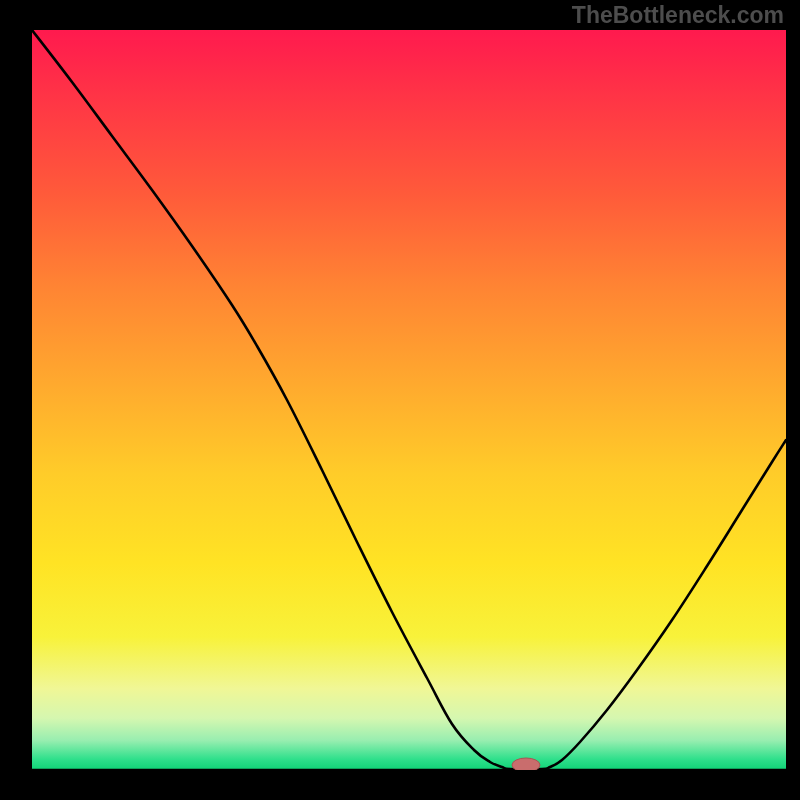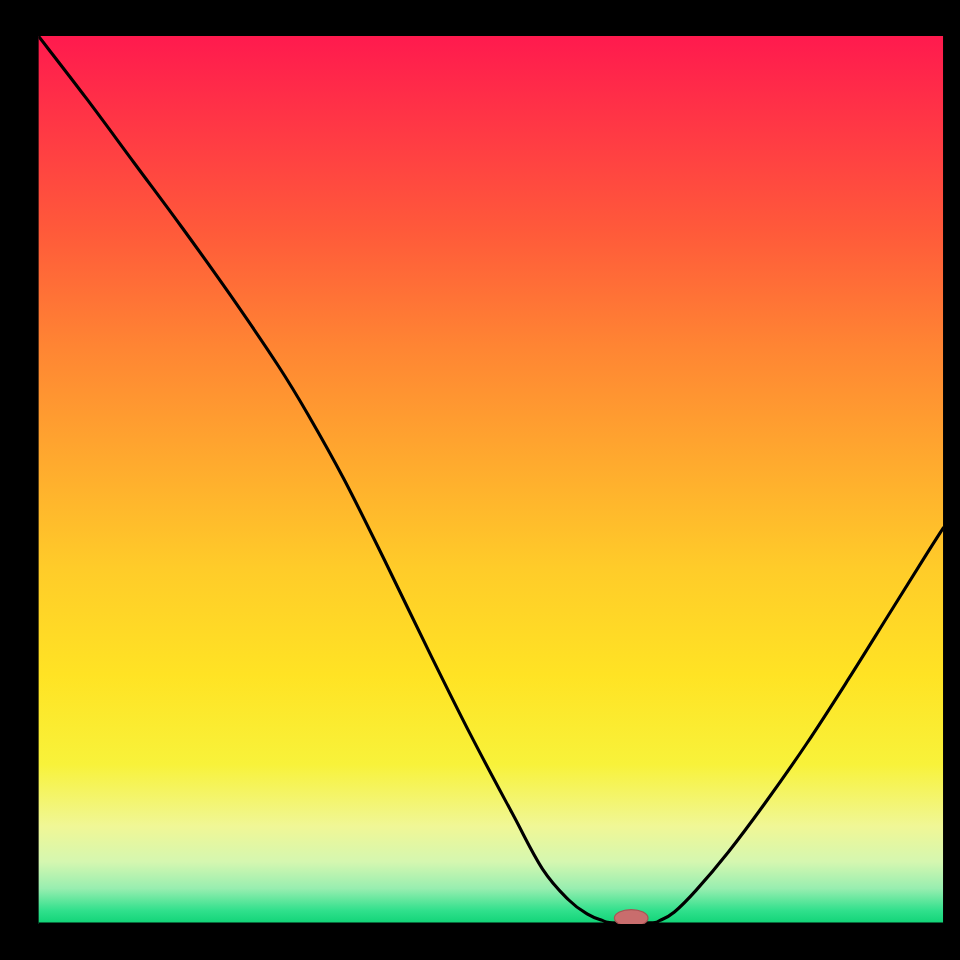--- a/index.html
+++ b/index.html
@@ -37,20 +37,21 @@
   .plot-svg {
     width: 100%;
     height: 100%;
     display: block;
   }
 </style>
 </head>
 <body>
 
 <div class="container">
+  <div class="watermark">TheBottleneck.com</div>
   <div class="plot-box">
     <svg class="plot-svg" id="plot-svg" viewBox="0 0 754 740" preserveAspectRatio="none">
       <defs>
         <linearGradient id="bg-grad" x1="0" y1="0" x2="0" y2="1">
             <stop offset="0%" stop-color="#ff1a4e"></stop>
             <stop offset="10%" stop-color="#ff3745"></stop>
             <stop offset="22%" stop-color="#ff5a3a"></stop>
             <stop offset="35%" stop-color="#ff8533"></stop>
             <stop offset="48%" stop-color="#ffaa2e"></stop>
             <stop offset="60%" stop-color="#ffcc29"></stop>

